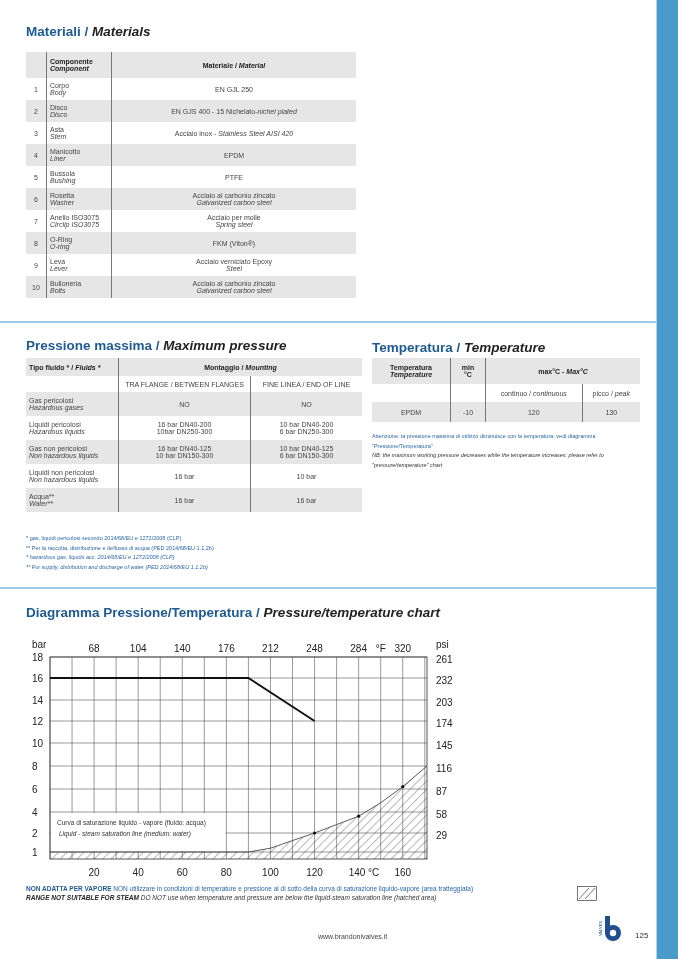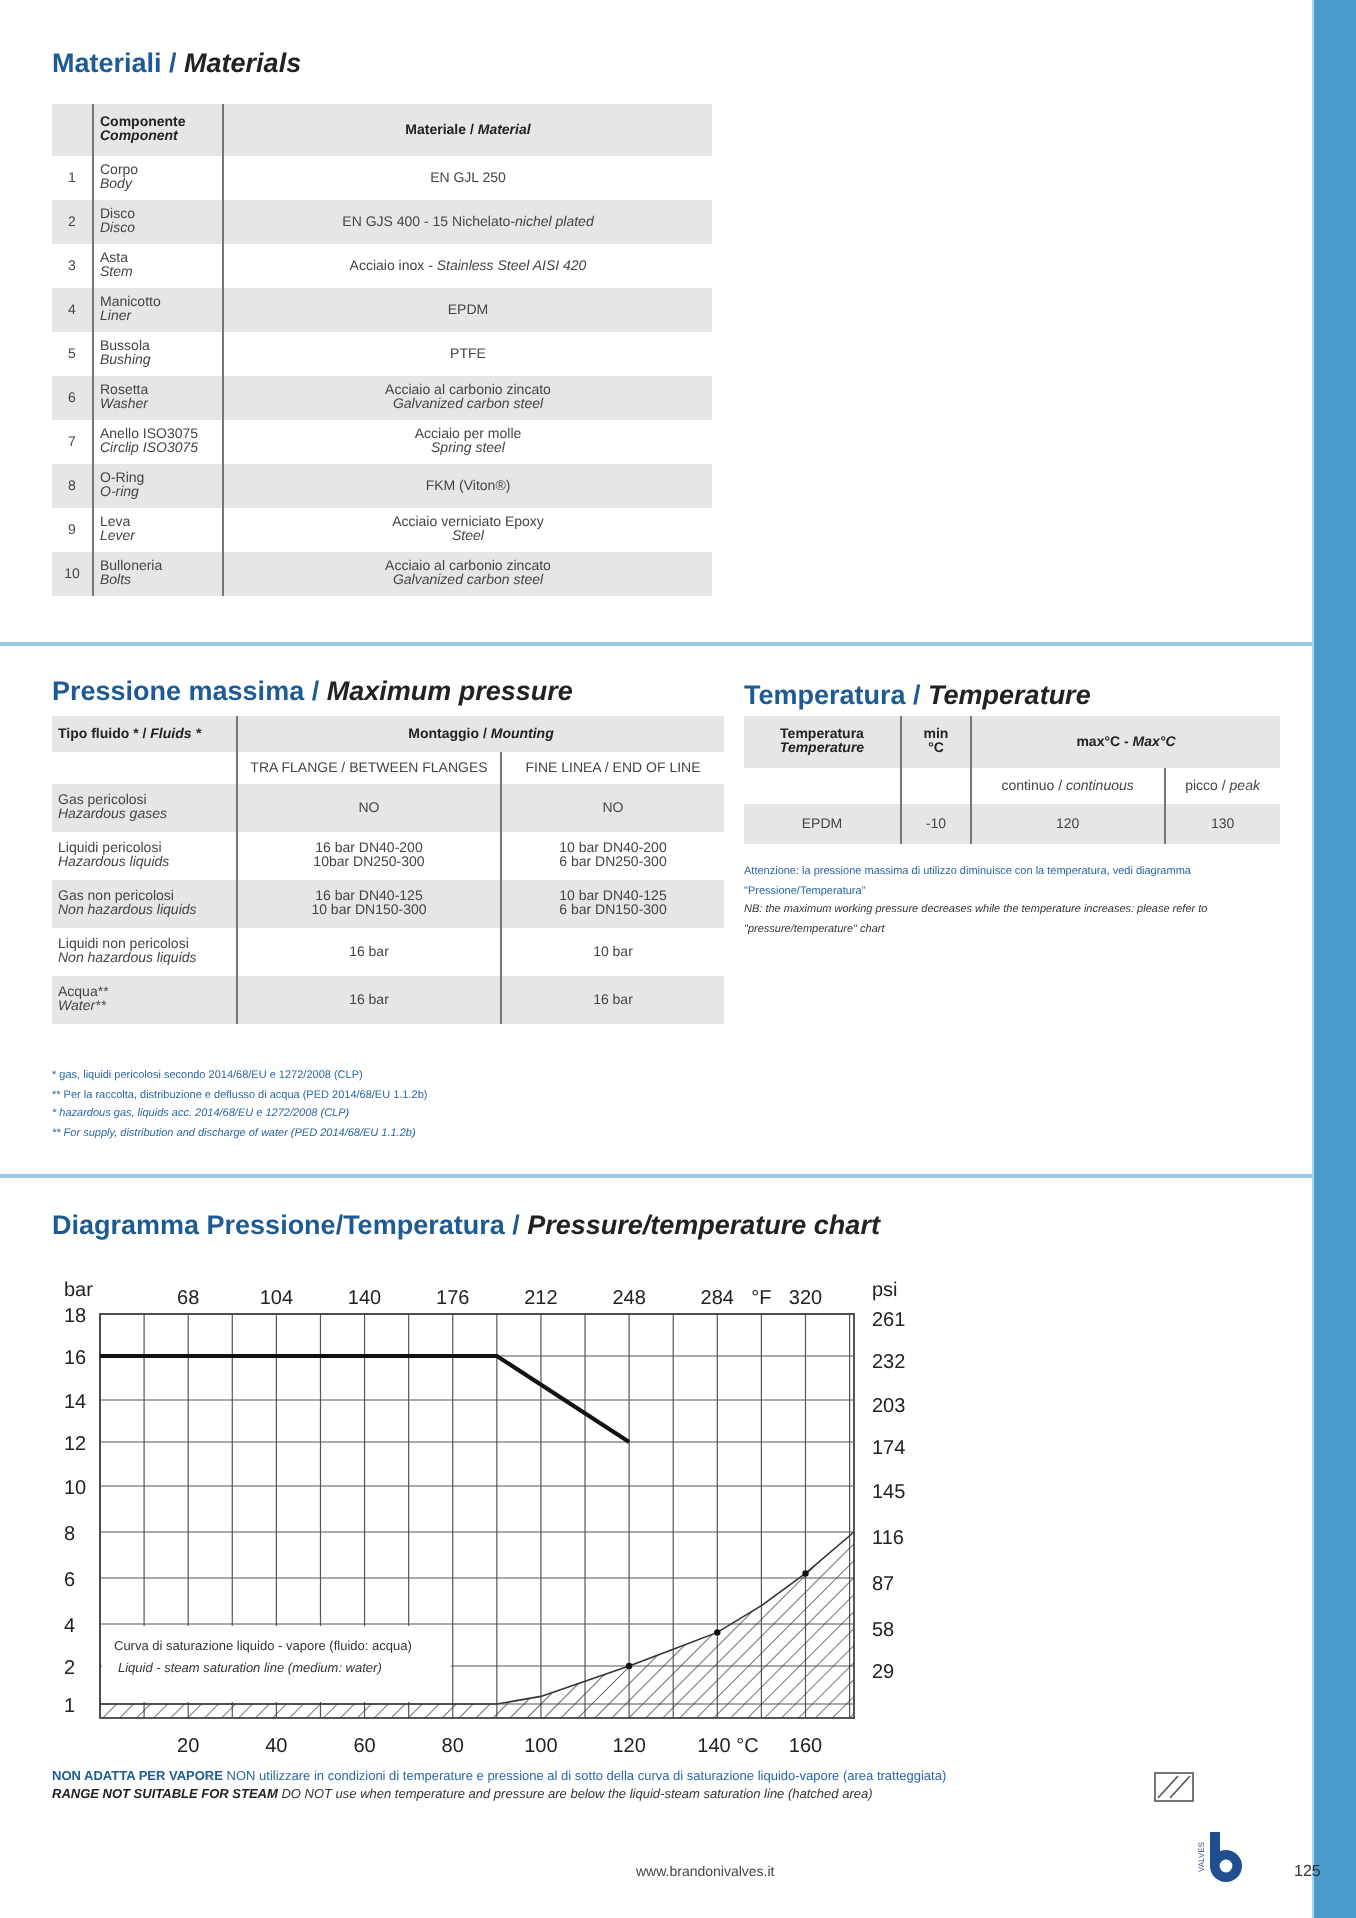--- a/index.html
+++ b/index.html
@@ -29,21 +29,21 @@
   .temp tr.g td{background:#e6e6e6;}
   .temp td.t{border-right:1px solid #777;width:72px;}
   .temp td.mn{border-right:1px solid #777;width:28px;}
   .temp td.co{border-right:1px solid #777;}
   .notes{position:absolute;font-size:5.5px;line-height:9.5px;color:#2a66a6;}
   .notes .k{color:#333;}
   .foot{position:absolute;left:26px;top:884px;font-size:6.5px;line-height:9px;color:#2a66a6;white-space:nowrap;}
   .foot .k{color:#333;}
   .hatchbox{position:absolute;left:577px;top:886px;width:20px;height:15px;}
   .url{position:absolute;left:318px;top:933px;font-size:7px;color:#444;}
-  .pnum{position:absolute;left:635px;top:931px;font-size:8px;color:#333;margin-left:12px;}
+  .pnum{position:absolute;left:635px;top:931px;font-size:8px;color:#333;}
   .logo{position:absolute;left:596px;top:914px;width:28px;height:28px;}
   #chart{position:absolute;left:0;top:630px;}
   #chart text{font-family:"Liberation Sans",sans-serif;}
 </style>
 </head>
 <body>
 
 <div class="sidebar"></div>
 
 <div class="h2" style="left:26px;top:24px;"><span>Materiali</span> / <i>Materials</i></div>

